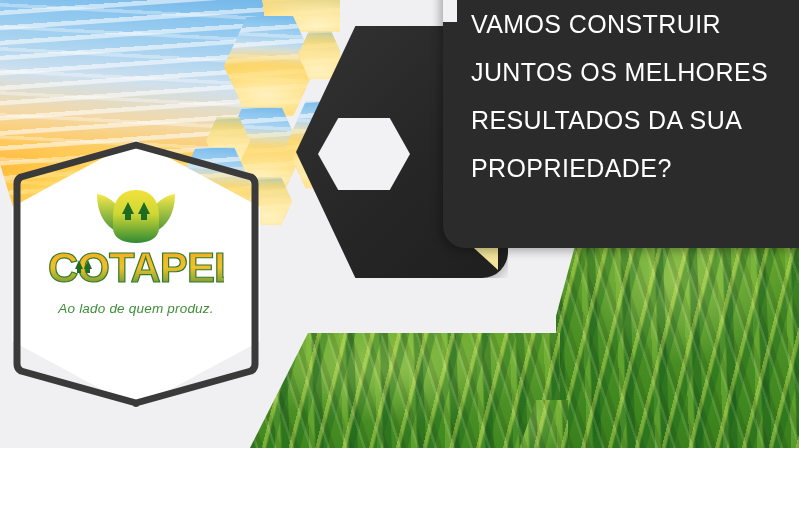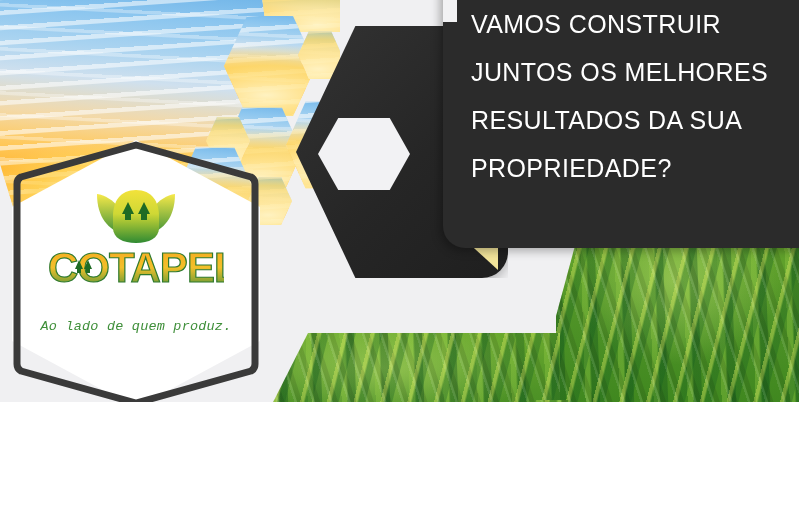--- a/index.html
+++ b/index.html
@@ -1,20 +1,20 @@
 <!DOCTYPE html>
 <html><head>
 <meta charset="utf-8">
 <style>
   html,body{margin:0;padding:0;background:#ffffff;}
   body{font-family:"Liberation Sans",sans-serif;}
 
   .poster{
     position:relative;
-    width:799px;height:402px;
+    width:799px;height:448px;
     overflow:hidden;
     background:#f0f0f2;
   }
 
   
   .sky-wrap{
     position:absolute;left:0;top:0;width:340px;height:330px;
     overflow:hidden;
   }
   .sky-img{
@@ -163,25 +163,25 @@
   }
   .emblem{width:82px;height:56px;}
   .brandword{
     margin-top:2px;
     font-size:42px;
     font-weight:bold;
     letter-spacing:-1px;
     line-height:1;
   }
   .tagline{
-    margin-top:20px;
+    margin-top:2px;
     font-style:italic;
     font-size:13.5px;
     color:#3f8f3a;
-    font-family:Liberation Mono, monospace;
+    font-family:Liberation Sans, sans-serif;
     letter-spacing:.2px;
   }
   .subtitle{
     margin-top:18px;
     font-size:20px;
     color:#1a1a1a;
     letter-spacing:.2px;
   }
 </style>
 </head>

